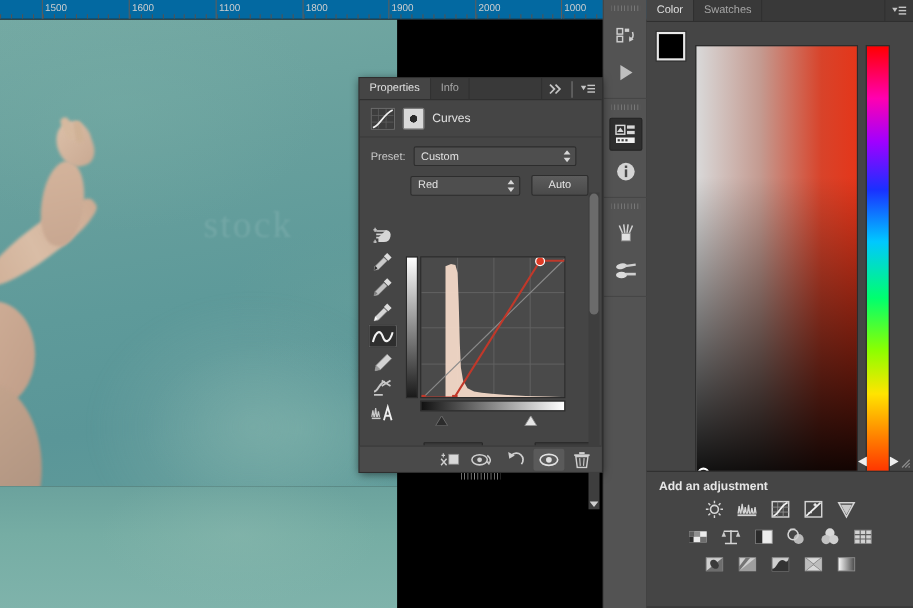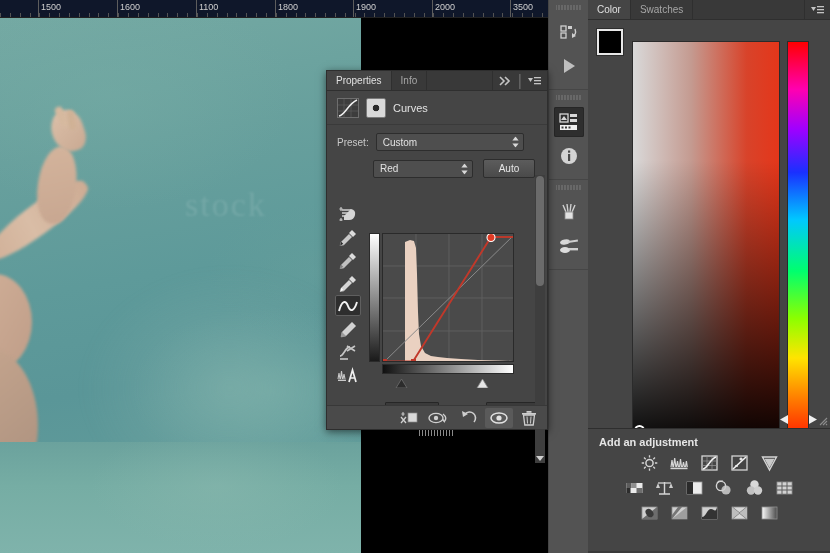--- a/index.html
+++ b/index.html
@@ -11,21 +11,21 @@
   }
   #app { position: relative; width: 830px; height: 553px; }
 
   
   #canvas-area {
     position: absolute; left: 0; top: 0; width: 548px; height: 553px;
     background: #000;
   }
   #ruler {
     position: absolute; left: 0; top: 0; width: 620px; height: 18px;
-    background: #0f172a; border-bottom: 1px solid #222;
+    background: #0369a1; border-bottom: 1px solid #222;
     overflow: hidden;
   }
   .ruler-tick {
     position: absolute; top: 0; width: 1px; height: 18px; background: #5d5d5d;
   }
   .ruler-minor {
     position: absolute; bottom: 0; width: 1px; height: 4px; background: #535353;
   }
   .ruler-label {
     position: absolute; top: 2px; font-size: 9px; color: #cfcfcf;
@@ -389,21 +389,21 @@
         <div class="ruler-label" style="left: 117px;">1600</div>
         <div class="ruler-tick" style="left: 196px;"></div>
         <div class="ruler-label" style="left: 196px;">1100</div>
         <div class="ruler-tick" style="left: 275px;"></div>
         <div class="ruler-label" style="left: 275px;">1800</div>
         <div class="ruler-tick" style="left: 353px;"></div>
         <div class="ruler-label" style="left: 353px;">1900</div>
         <div class="ruler-tick" style="left: 432px;"></div>
         <div class="ruler-label" style="left: 432px;">2000</div>
         <div class="ruler-tick" style="left: 510px;"></div>
-        <div class="ruler-label" style="left: 510px;">3500</div>
+        <div class="ruler-label" style="left: 510px;">1000</div>
       </div>
 
     <div id="photo">
       <div id="floor-haze"></div>
       <div id="watermark">stock</div>
       <div class="sw" id="sw-arm"></div>
       <div class="sw" id="sw-forearm"></div>
       <div class="sw" id="sw-hand"></div>
       <div class="sw" id="sw-finger1"></div>
       <div class="sw" id="sw-finger2"></div>

